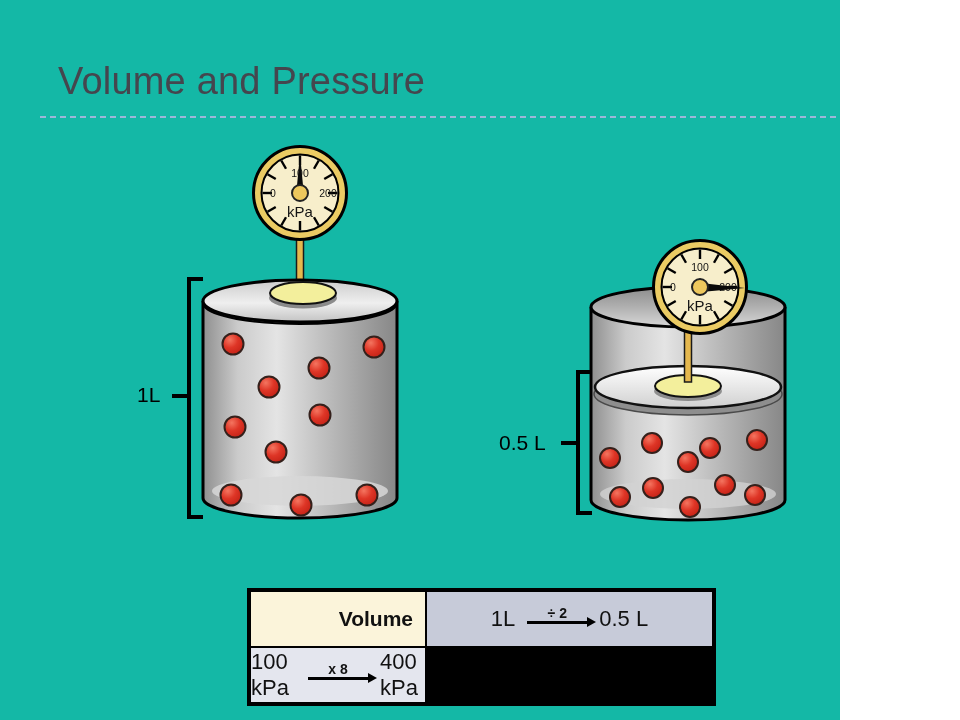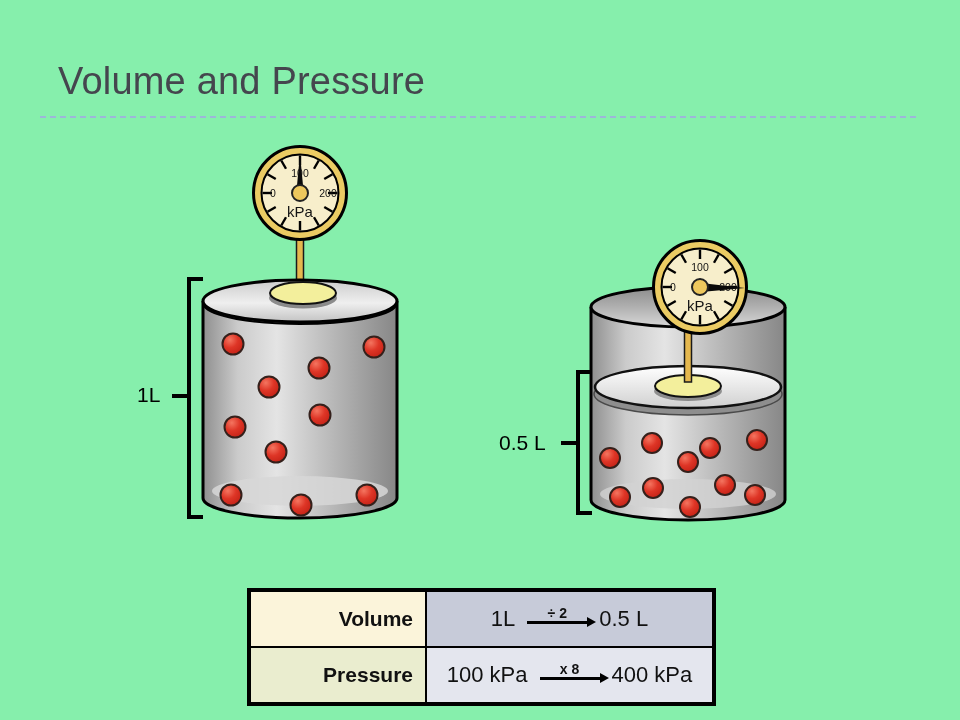--- a/index.html
+++ b/index.html
@@ -1,17 +1,17 @@
 <!DOCTYPE html>
 <html><head>
 <meta charset="utf-8">
 <style>
   html,body{margin:0;padding:0;background:#fff;}
   body{font-family:"Liberation Sans",sans-serif;}
-  .slide{position:relative;width:960px;height:720px;background:#86efac;overflow:hidden;}
+  .slide{position:relative;width:840px;height:720px;background:#14b8a6;overflow:hidden;}
 
   .title{position:absolute;left:58px;top:60px;font-size:38px;color:#45464e;letter-spacing:.2px;}
   .title-rule{position:absolute;left:40px;top:116px;width:876px;height:0;border-top:2px dashed #9db6d8;}
 
   svg#apparatus{position:absolute;left:0;top:0;}
   svg text{font-family:"Liberation Sans",sans-serif;}
   .gnum{font-size:10.5px;fill:#141414;text-anchor:middle;}
   .gunit{font-size:15px;fill:#141414;text-anchor:middle;}
 
   .vol-label{position:absolute;font-size:21px;color:#000;white-space:nowrap;}
@@ -181,21 +181,20 @@
   <div class="vp-table">
     <div class="cell hdr bg-vol-h">Volume</div>
     <div class="cell val bg-vol-v">
       <span>1L</span>
       <span class="arrow">
         <span class="op">÷ 2</span>
         <span class="shaft"></span>
       </span>
       <span>0.5 L</span>
     </div>
-    <div class="cell hdr bg-prs-h">Pressure</div>
     <div class="cell val bg-prs-v">
       <span>100 kPa</span>
       <span class="arrow">
         <span class="op">x 8</span>
         <span class="shaft"></span>
       </span>
       <span>400 kPa</span>
     </div>
   </div>
 

